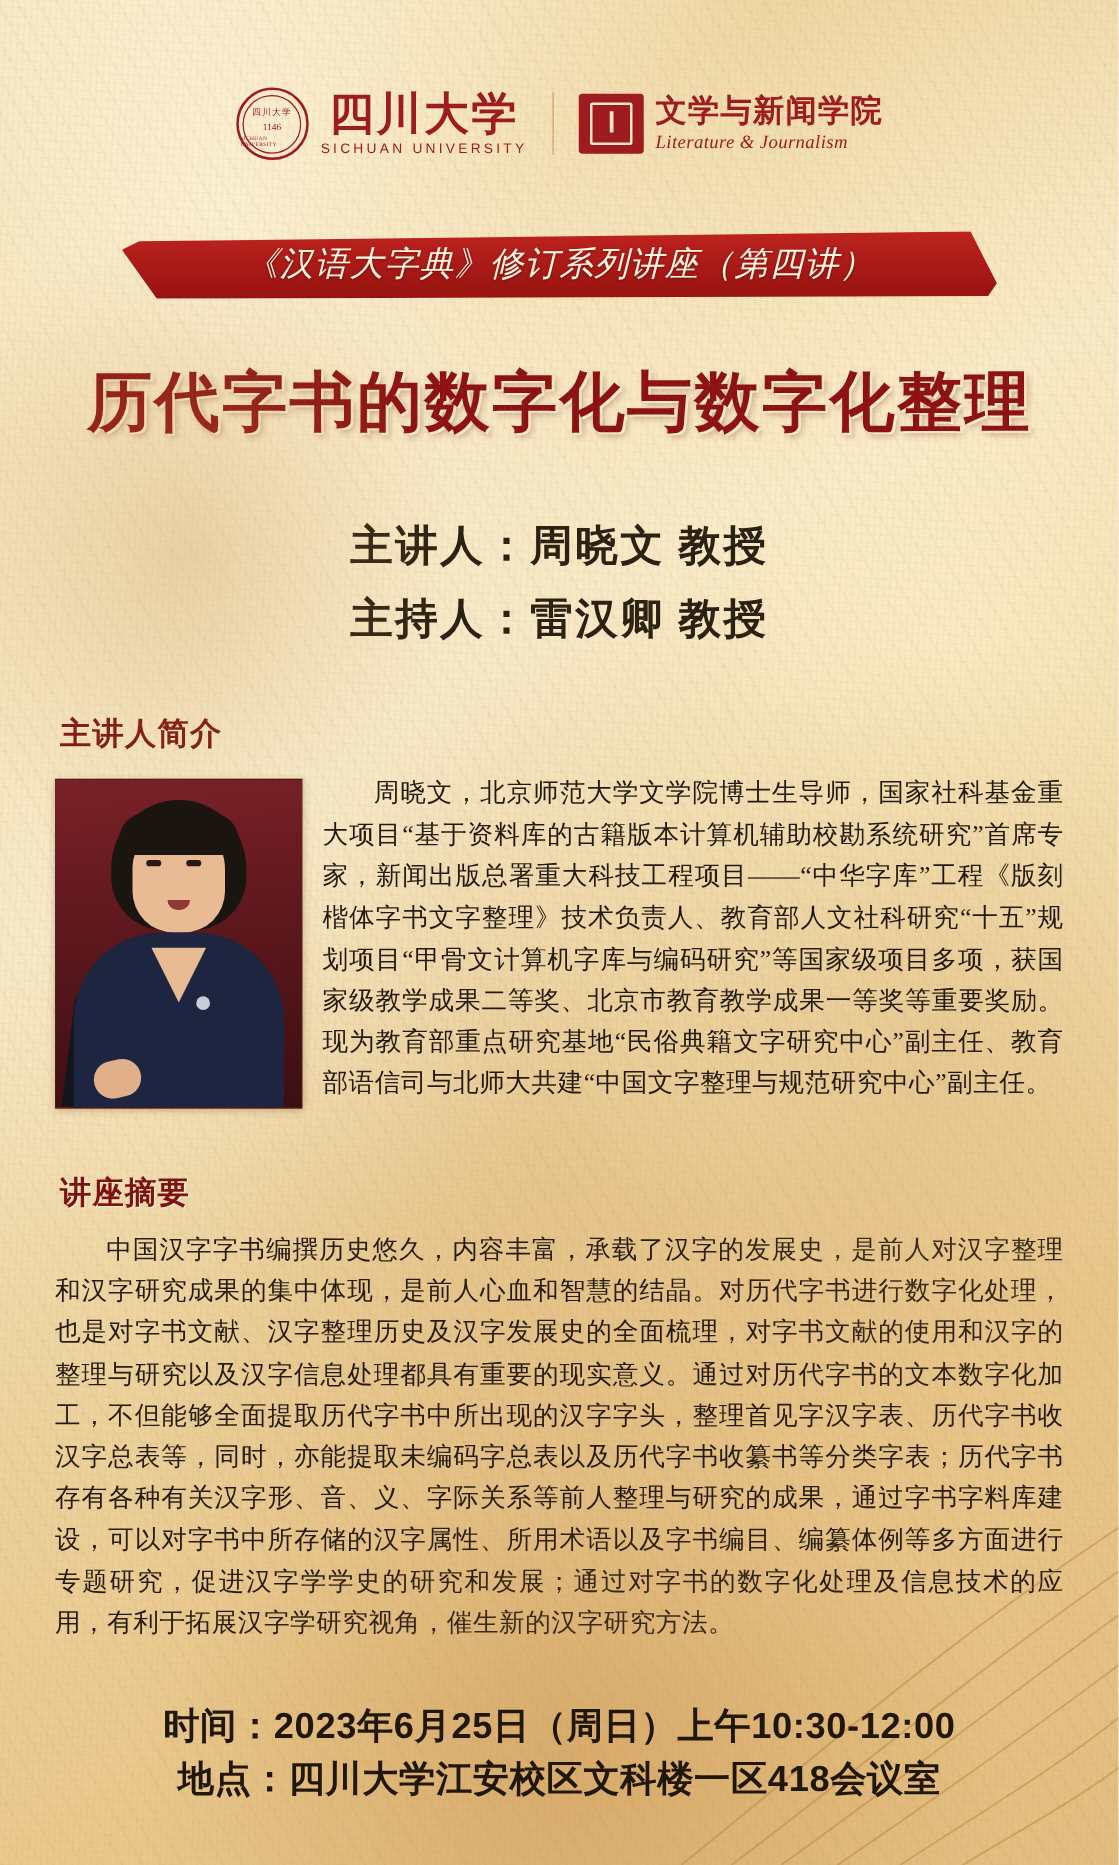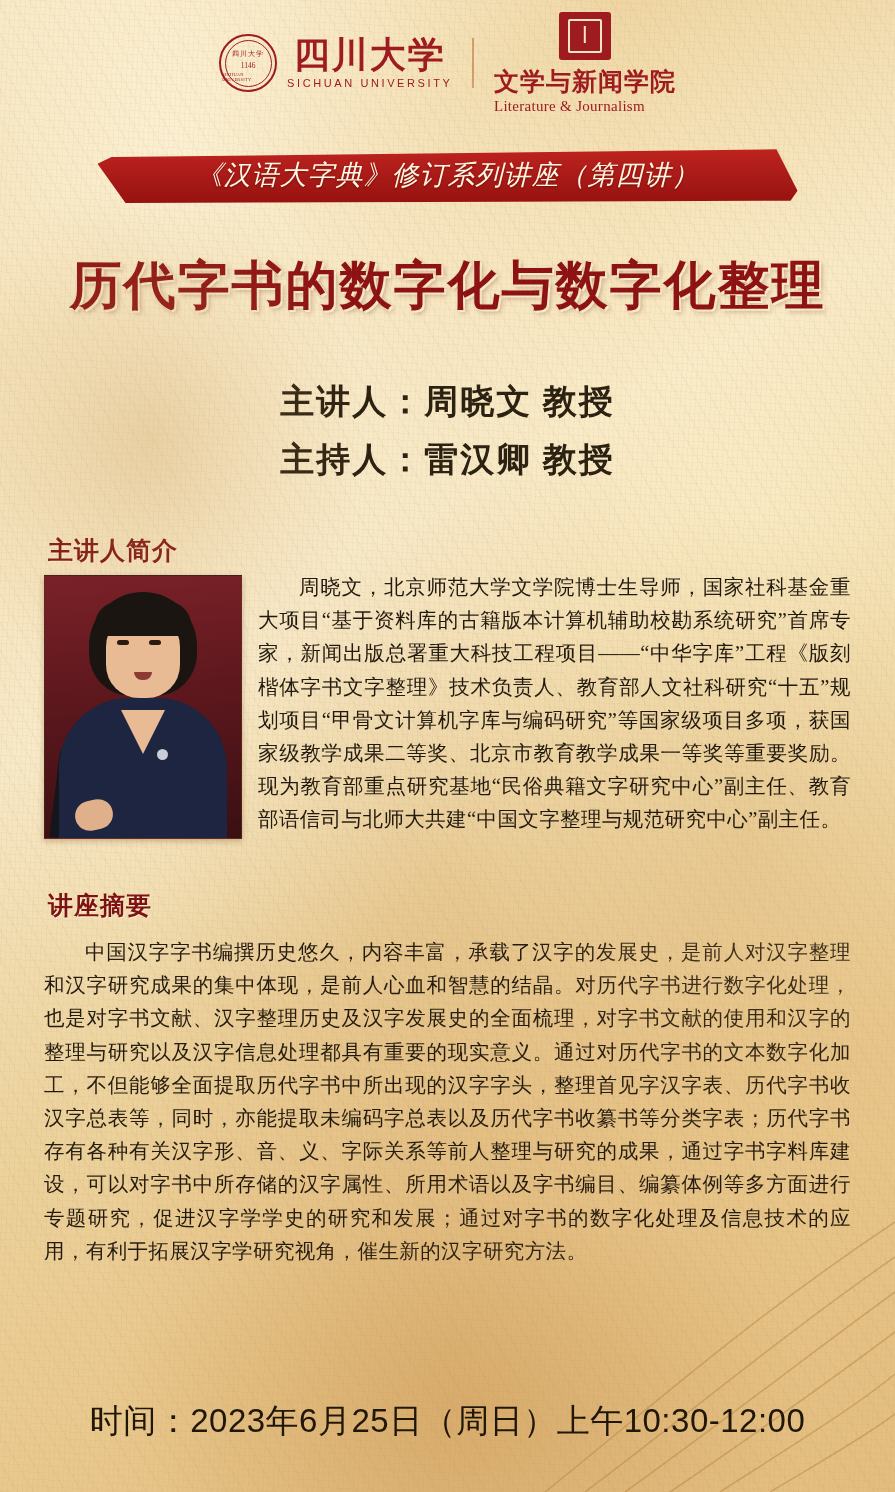--- a/index.html
+++ b/index.html
@@ -65,20 +65,21 @@
 
   
   .header {
     position: relative;
     display: flex;
     align-items: center;
     justify-content: center;
     gap: 14px;
     padding-top: 24px;
     height: 78px;
+    margin-top: 36px;
   }
   .scu-logo {
     display: flex;
     align-items: center;
     gap: 10px;
   }
   .scu-seal {
     width: 58px; height: 58px;
     border-radius: 50%;
     border: 2.2px solid #9e1b20;
@@ -141,21 +142,20 @@
     width: 1.5px;
     height: 50px;
     background: #b8692f;
     opacity: 0.55;
     margin: 0 6px;
   }
   .lj-logo {
     display: flex;
     align-items: center;
     gap: 9px;
-    flex-direction: column;
   }
   .lj-mark {
     width: 52px; height: 48px;
     background: #9e1b20;
     border-radius: 3px;
     position: relative;
     display: flex;
     align-items: center;
     justify-content: center;
   }
@@ -184,20 +184,21 @@
     color: #9e1b20;
     letter-spacing: 1px;
     font-family: "Liberation Serif", serif;
   }
   .lj-en {
     font-size: 15px;
     color: #9e1b20;
     letter-spacing: 0.3px;
     margin-top: 5px;
     font-family: "Liberation Serif", serif;
+    font-style: italic;
   }
 
   
   .ribbon-wrap {
     position: relative;
     margin: 45px auto 0;
     width: 700px;
     height: 62px;
   }
   .ribbon {
@@ -259,21 +260,21 @@
     font-size: 25px;
     font-weight: bold;
     color: #7d1012;
     letter-spacing: 1px;
     font-family: "Liberation Sans", sans-serif;
     text-shadow: 1px 1px 0 rgba(255,245,215,0.8);
   }
 
   
   .bio {
-    margin: 4px 44px 0 44px;
+    margin: 16px 44px 0 44px;
     position: relative;
   }
   .portrait {
     float: left;
     width: 196px;
     height: 262px;
     margin: 4px 16px 6px 0;
     border: 1px solid rgba(120,70,30,0.35);
     background: linear-gradient(160deg, #6d1f24 0%, #4b1418 45%, #2a0c10 100%);
     position: relative;
@@ -398,22 +399,22 @@
 
   
   .footer {
     position: absolute;
     left: 0;
     bottom: 46px;
     width: 895px;
     text-align: center;
   }
   .footer-line {
-    font-size: 33px;
-    font-weight: normal;
+    font-size: 29px;
+    font-weight: bold;
     color: #201708;
     letter-spacing: 0.5px;
     line-height: 1.48;
     font-family: "Liberation Sans", sans-serif;
     text-align: center;
   }
 </style>
 </head>
 <body>
 
@@ -490,14 +491,15 @@
       <path d="M 70 330 C 170 255, 265 175, 380 95"></path>
       <path d="M 110 330 C 205 262, 295 192, 380 130"></path>
       <path d="M 155 330 C 240 272, 320 215, 380 170"></path>
       <path d="M 205 330 C 275 285, 340 245, 380 212"></path>
       <path d="M 255 330 C 305 300, 350 275, 380 252"></path>
     </g>
   </svg>
 
   <div class="footer">
     <div class="footer-line">时间：2023年6月25日（周日）上午10:30-12:00</div>
+    <div class="footer-line">地点：四川大学江安校区文科楼一区418会议室</div>
   </div>
 </div>
 
 </body></html>

